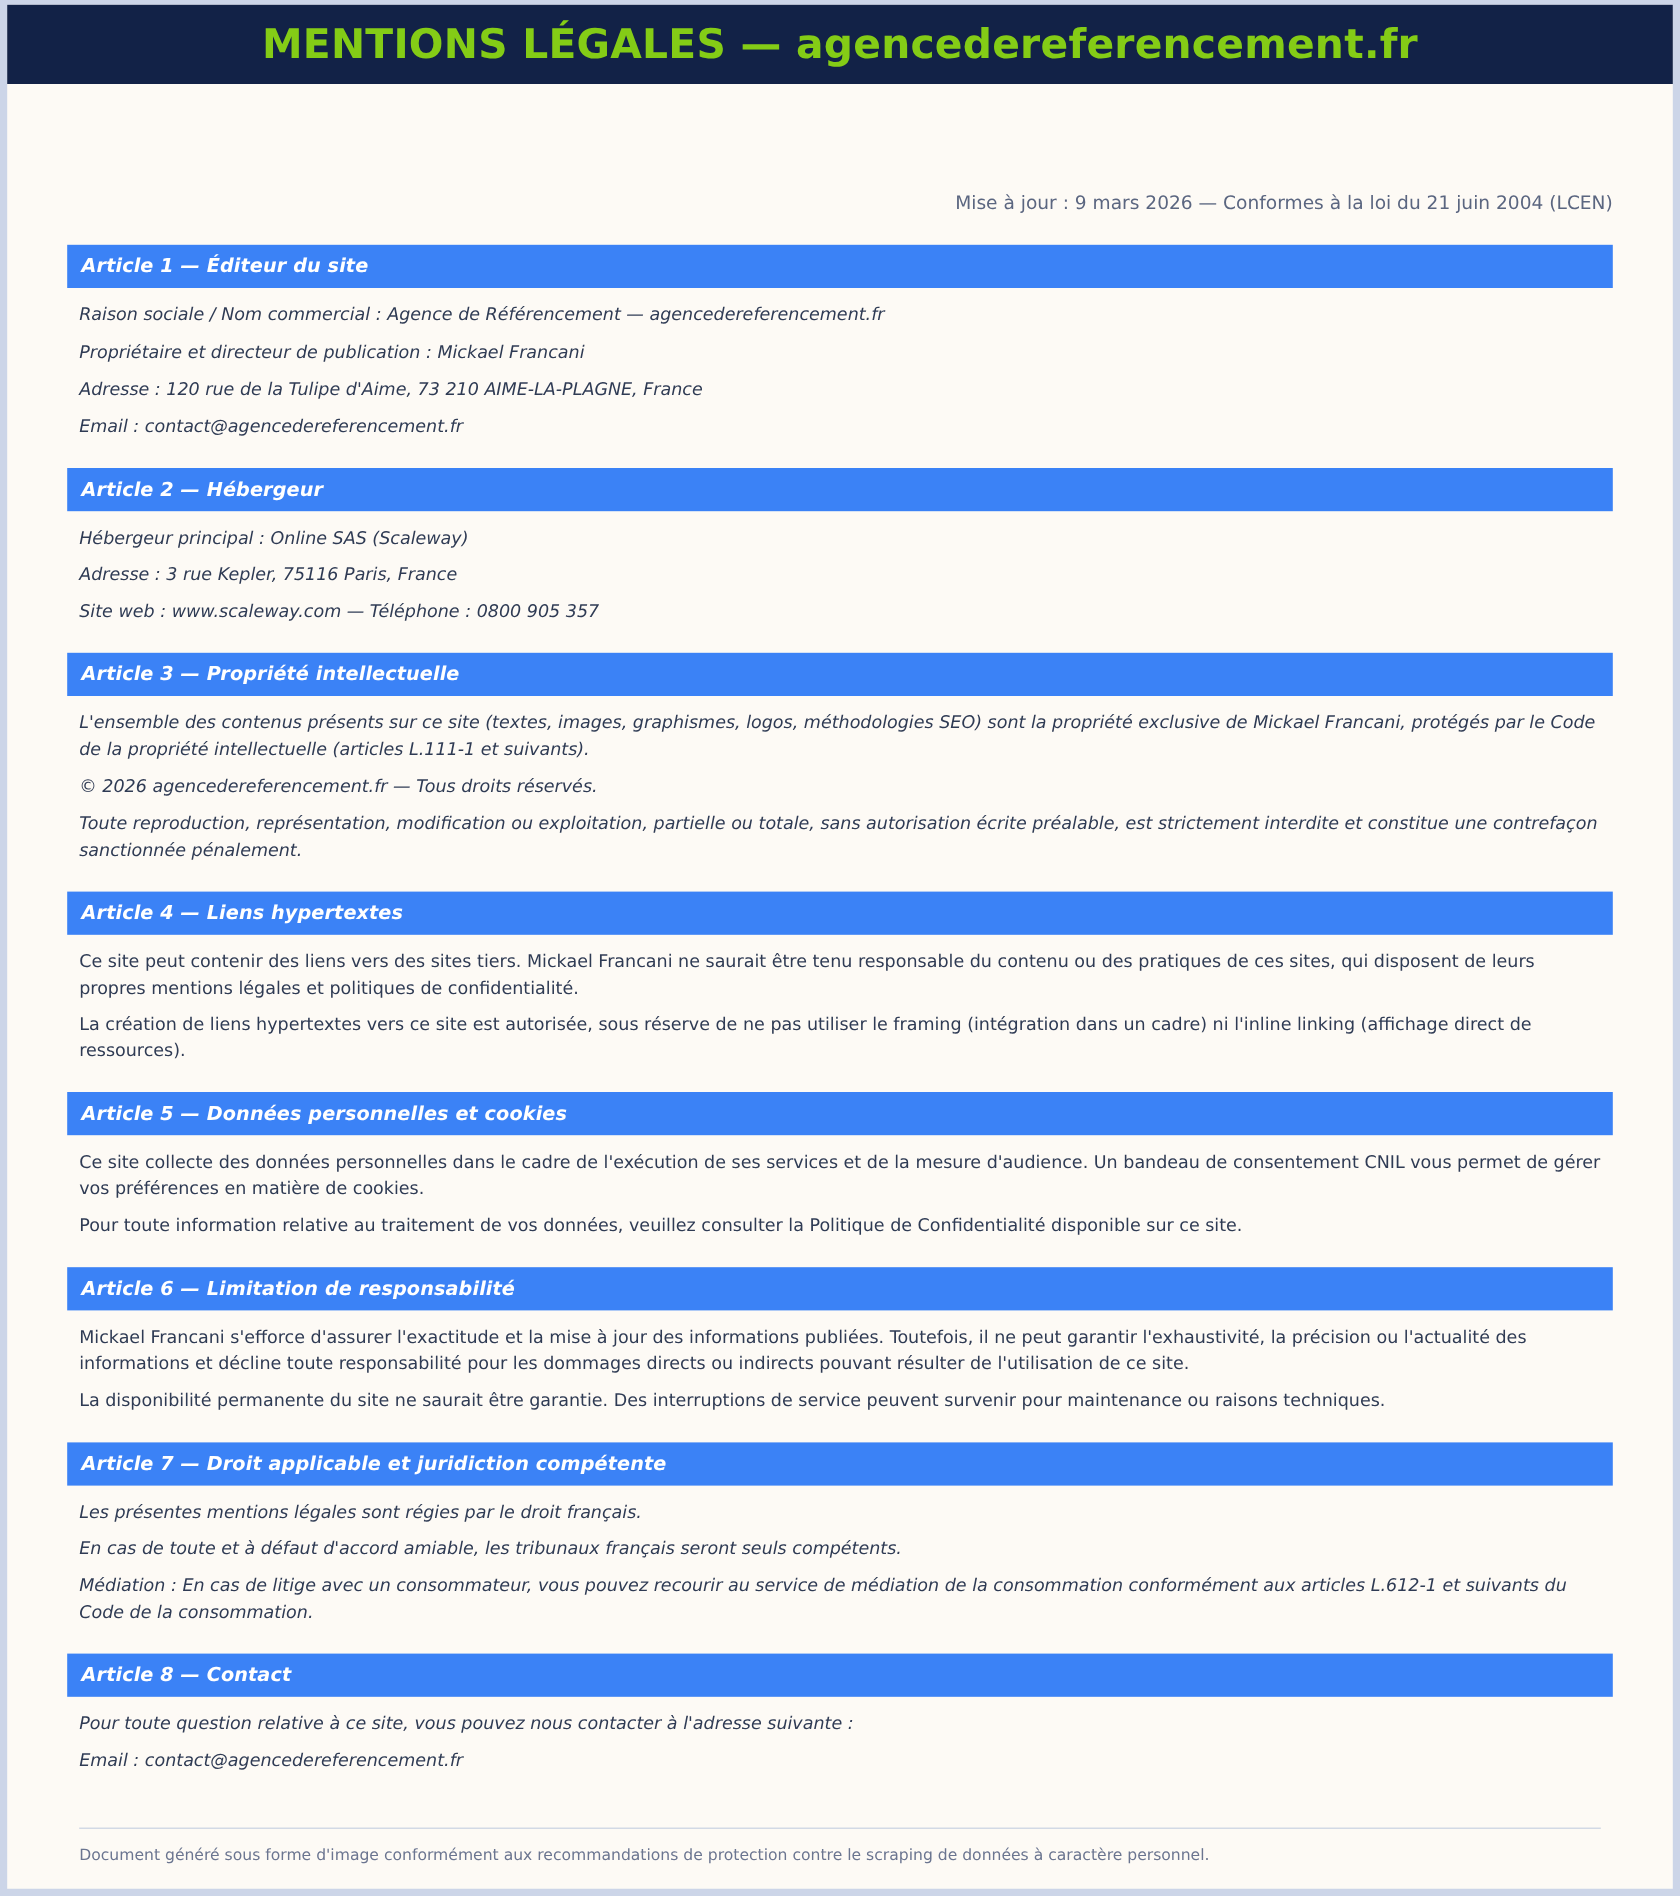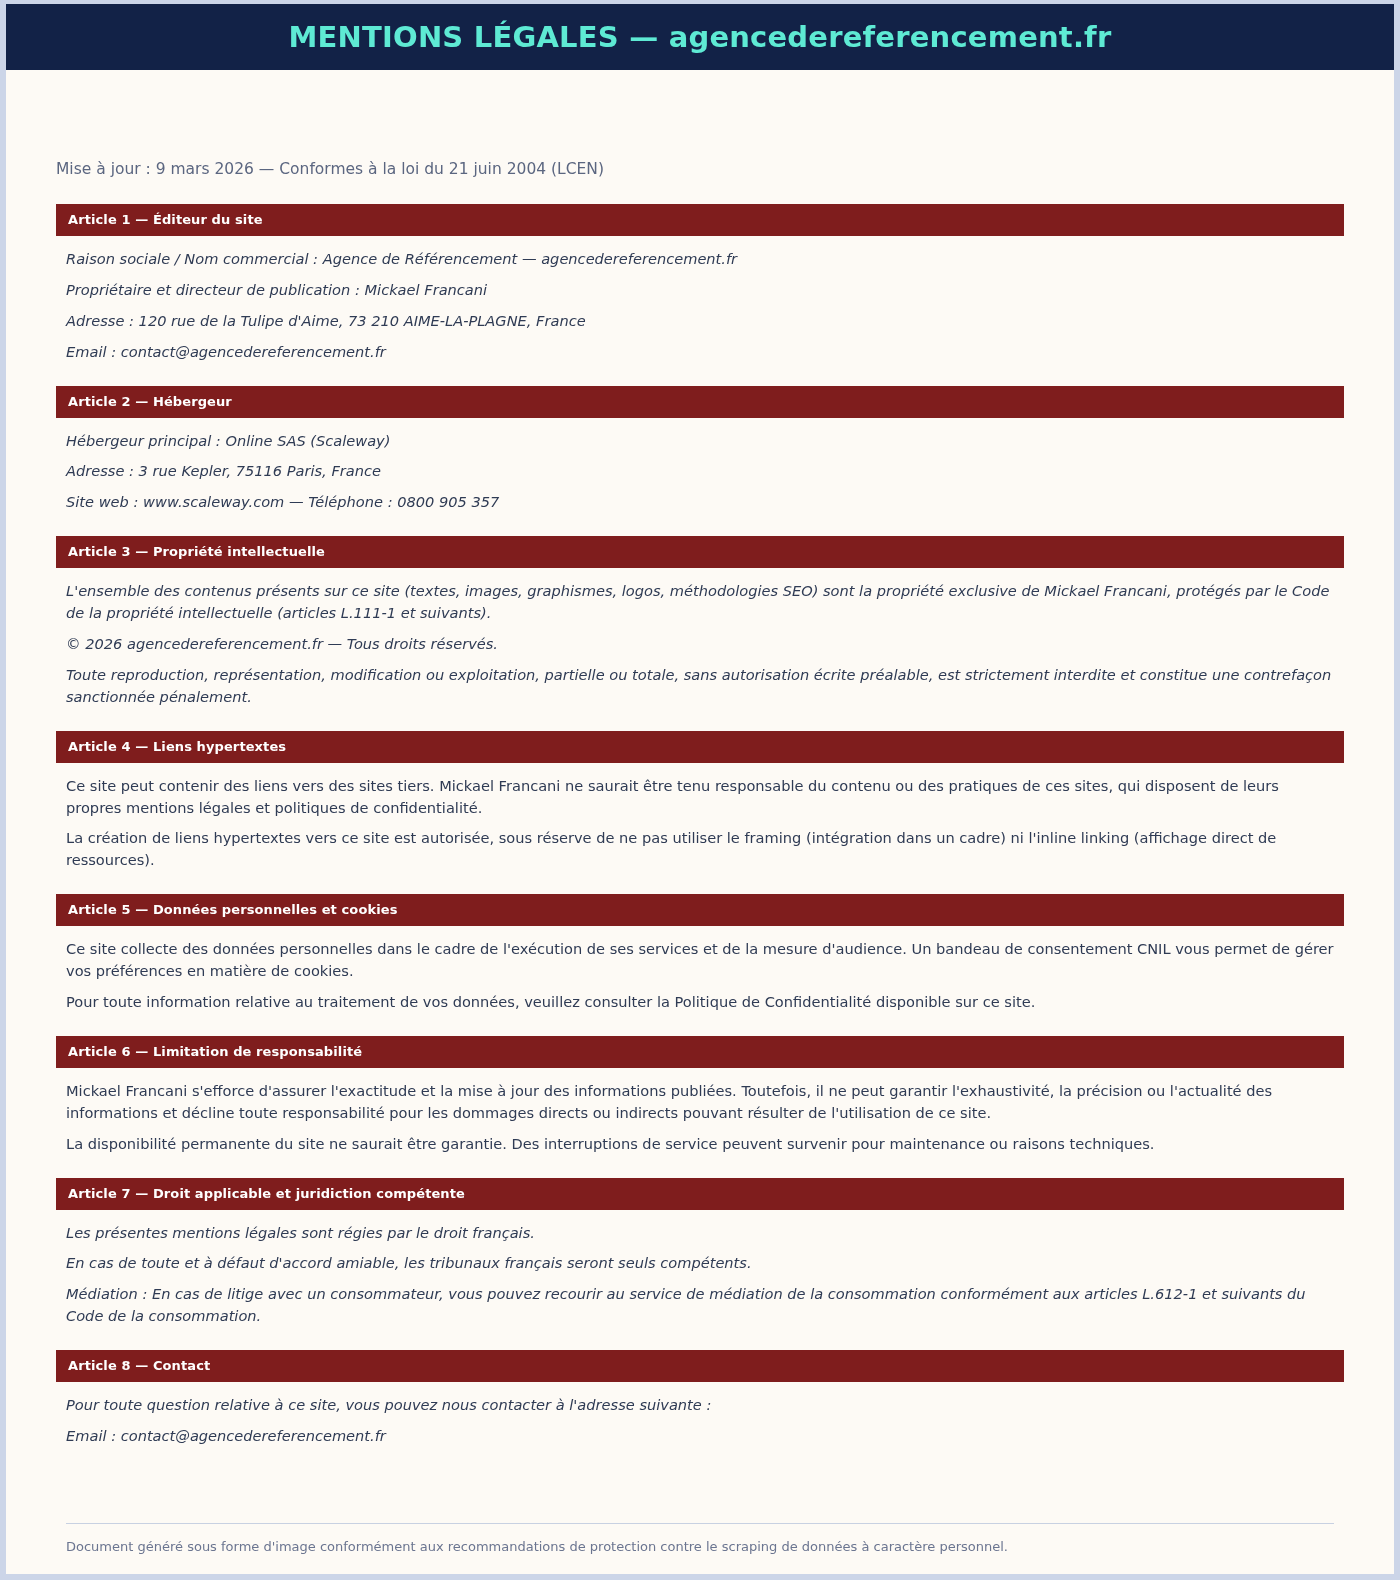--- a/index.html
+++ b/index.html
@@ -29,54 +29,55 @@
   }
   .doc-header {
     background: #122247;
     height: 66px;
     min-height: 66px;
     display: flex;
     align-items: center;
     justify-content: center;
   }
   .doc-header-title {
-    color: #5eead4;
-    font-size: 29px;
+    color: #84cc16;
+    font-size: 34px;
     font-weight: bold;
     letter-spacing: 0.2px;
     white-space: nowrap;
   }
   .doc-body {
     flex: 1 1 auto;
     padding: 0 50px;
     box-sizing: border-box;
     display: flex;
     flex-direction: column;
   }
   .update-line {
-    text-align: left;
+    text-align: right;
     color: #5b6680;
     font-size: 15.5px;
     margin-top: 90px;
     margin-bottom: 0;
   }
   .articles {
     margin-top: 26px;
   }
   .article {
     margin-bottom: 0;
   }
   .article-header {
-    background: #7f1d1d;
+    background: #3b82f6;
     color: #ffffff;
-    font-size: 13px;
+    font-size: 16px;
     font-weight: bold;
     padding: 8px 12px 9px 12px;
     box-sizing: border-box;
     letter-spacing: 0.1px;
+    font-style: italic;
   }
   .article-body {
     padding: 12px 10px 14px 10px;
   }
   .article-body p {
     margin: 0 0 5px 0;
     color: #2f3b54;
     font-size: 14.6px;
     line-height: 1.5;
   }

